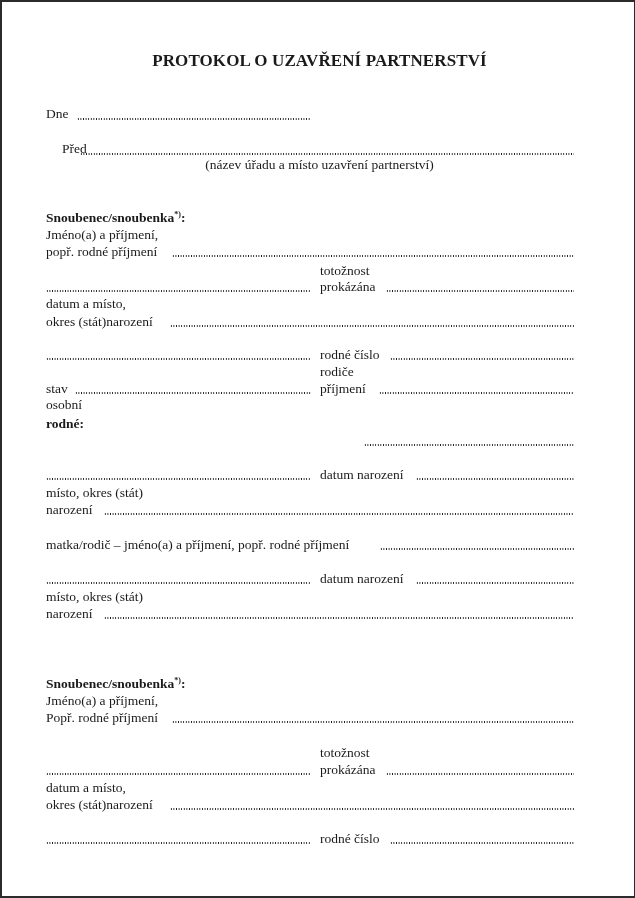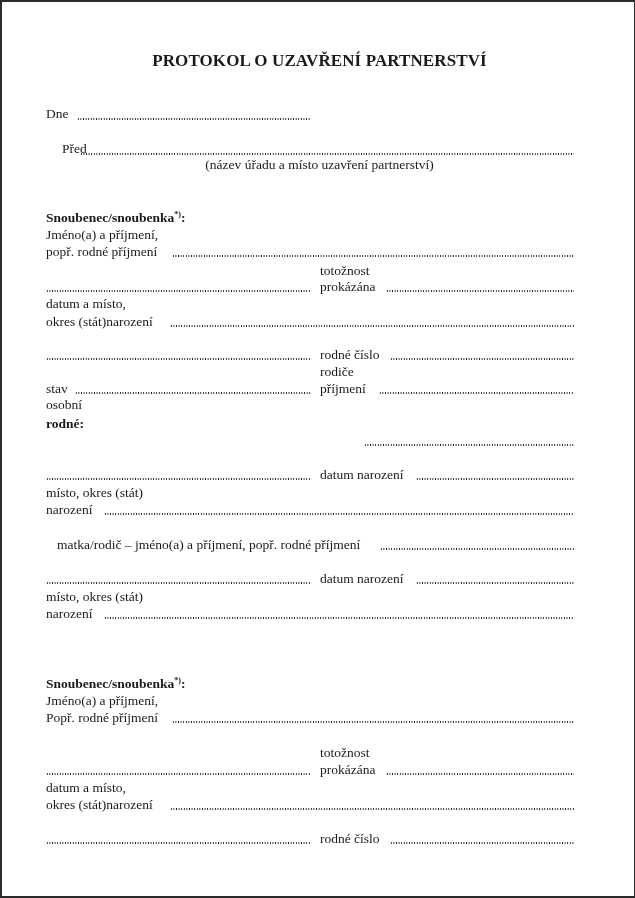--- a/index.html
+++ b/index.html
@@ -74,21 +74,21 @@
   <div class="dots" style="left:362px; width:210px; top:442px;"></div>
 
   <div class="dots" style="left:44px; width:265px; top:476px;"></div>
   <div class="abs" style="left:318px; top:465px;">datum narození</div>
   <div class="dots" style="left:414px; width:158px; top:476px;"></div>
 
   <div class="abs" style="left:44px; top:483px;">místo, okres (stát)</div>
   <div class="abs" style="left:44px; top:500px;">narození</div>
   <div class="dots" style="left:102px; width:470px; top:511px;"></div>
 
-  <div class="abs" style="left:55px; top:535px;">matka/rodič – jméno(a) a příjmení, popř. rodné příjmení</div>
+  <div class="abs" style="left:44px; top:535px;">matka/rodič – jméno(a) a příjmení, popř. rodné příjmení</div>
   <div class="dots" style="left:378px; width:194px; top:546px;"></div>
 
   <div class="dots" style="left:44px; width:265px; top:580px;"></div>
   <div class="abs" style="left:318px; top:569px;">datum narození</div>
   <div class="dots" style="left:414px; width:158px; top:580px;"></div>
 
   <div class="abs" style="left:44px; top:587px;">místo, okres (stát)</div>
   <div class="abs" style="left:44px; top:604px;">narození</div>
   <div class="dots" style="left:102px; width:470px; top:615px;"></div>
 

